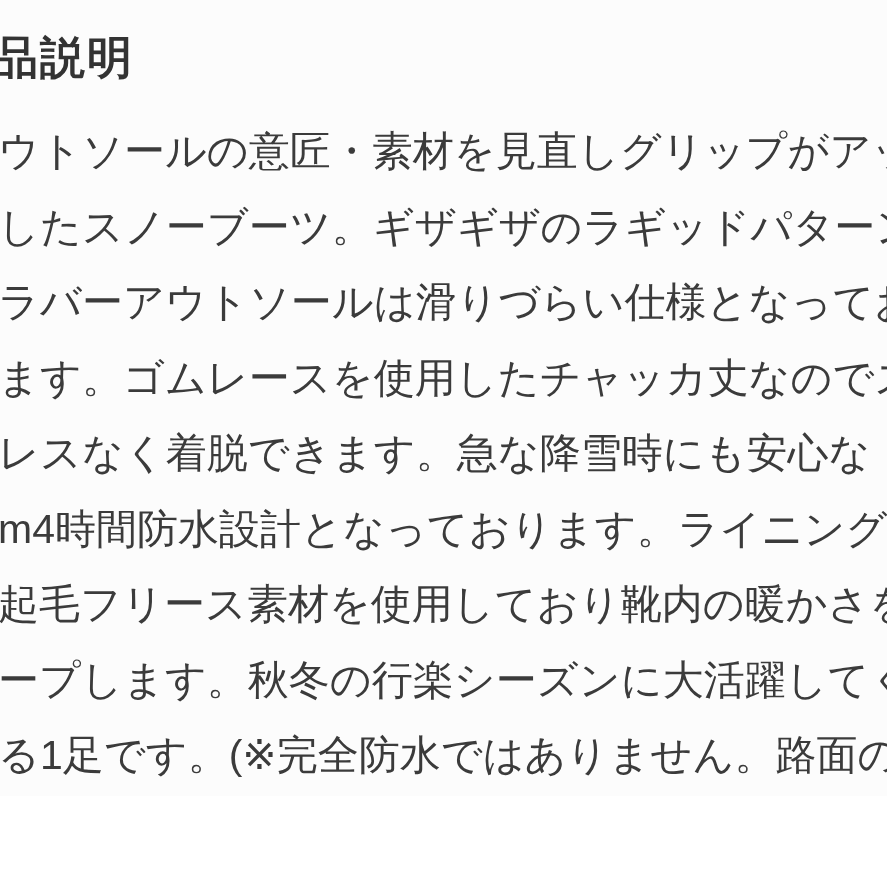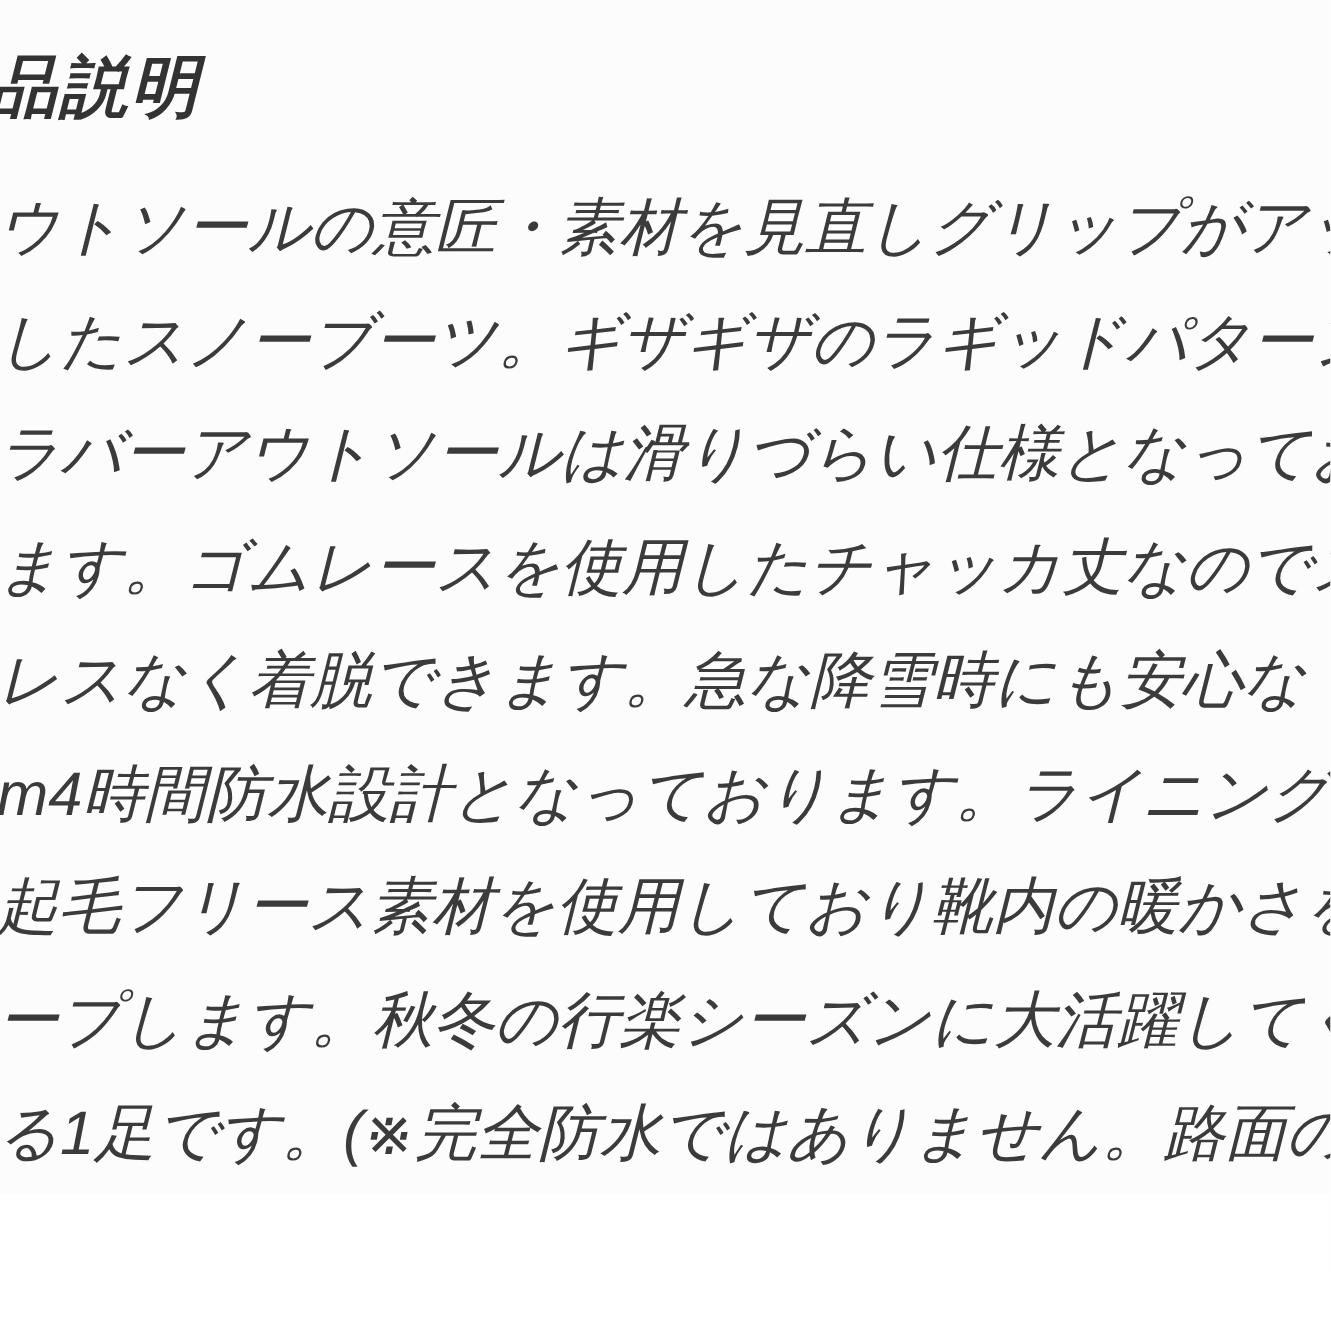--- a/index.html
+++ b/index.html
@@ -8,21 +8,20 @@
     background: #ffffff;
   }
   .page {
     position: relative;
     width: 887px;
     height: 796px;
     background: #fcfcfc;
     overflow: hidden;
     font-family: "Liberation Sans", "DejaVu Sans", sans-serif;
     color: #3b3b3b;
-    font-style: italic;
   }
   .heading {
     position: absolute;
     top: 28px;
     left: -7px;
     margin: 0;
     font-size: 45px;
     line-height: 60px;
     font-weight: 700;
     letter-spacing: 2px;

